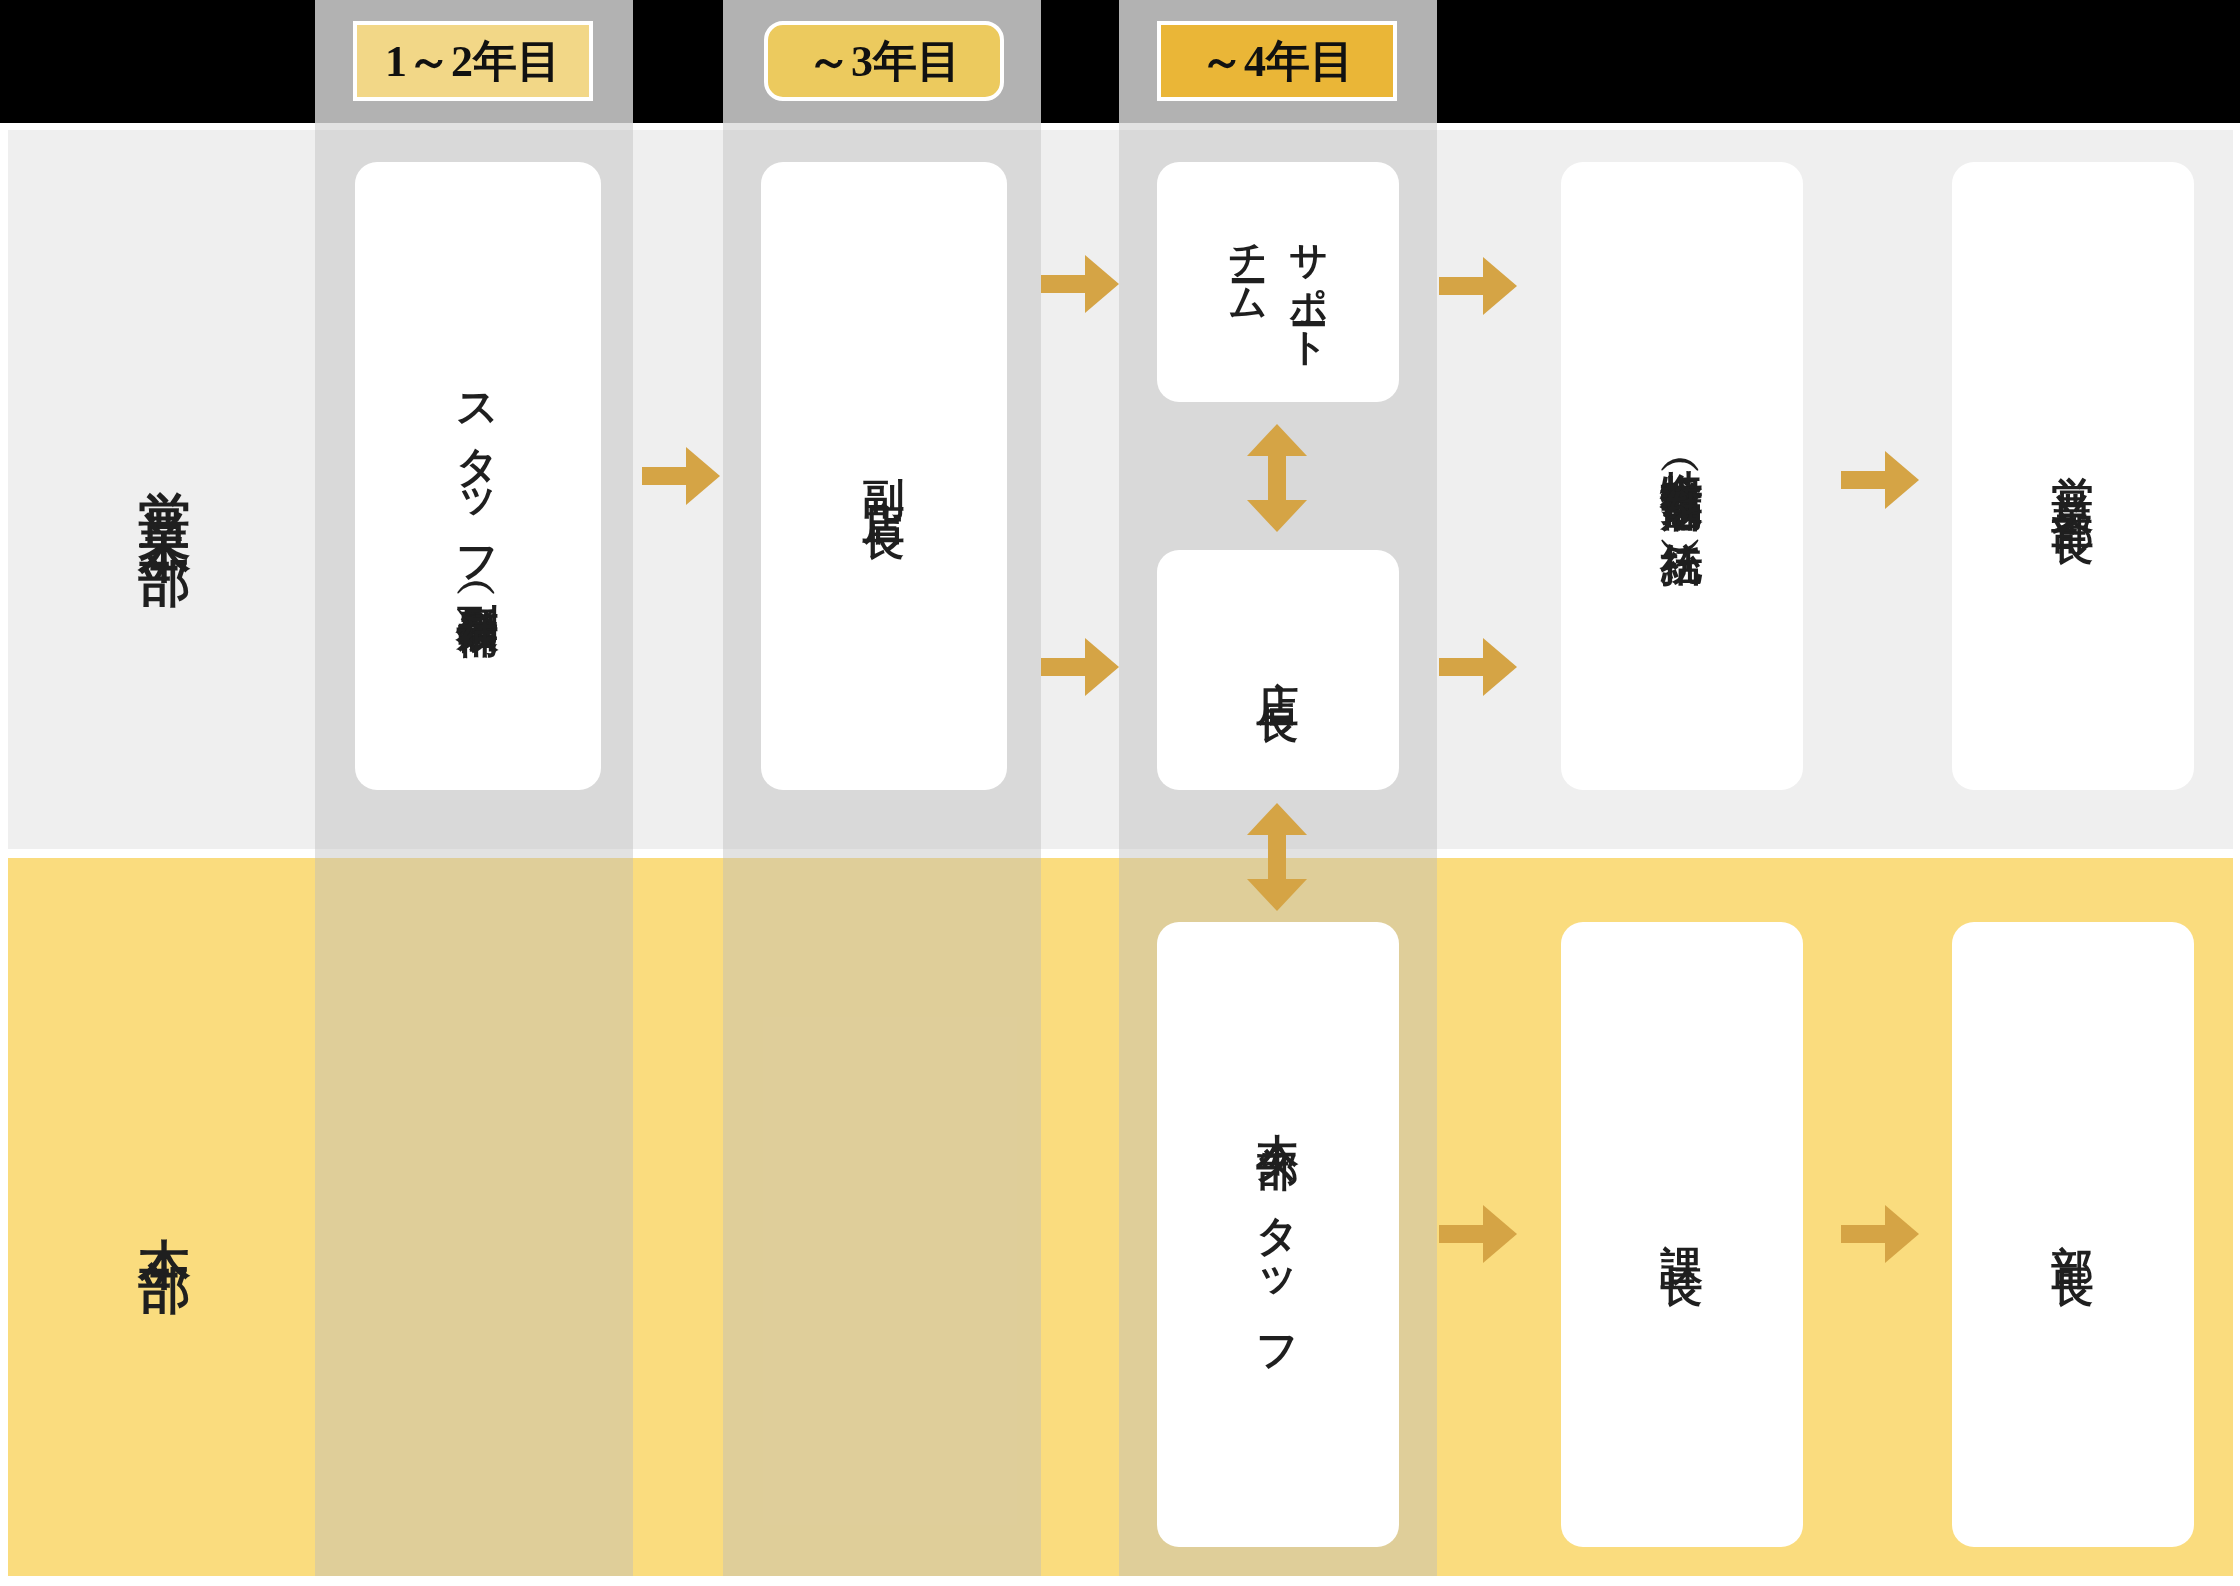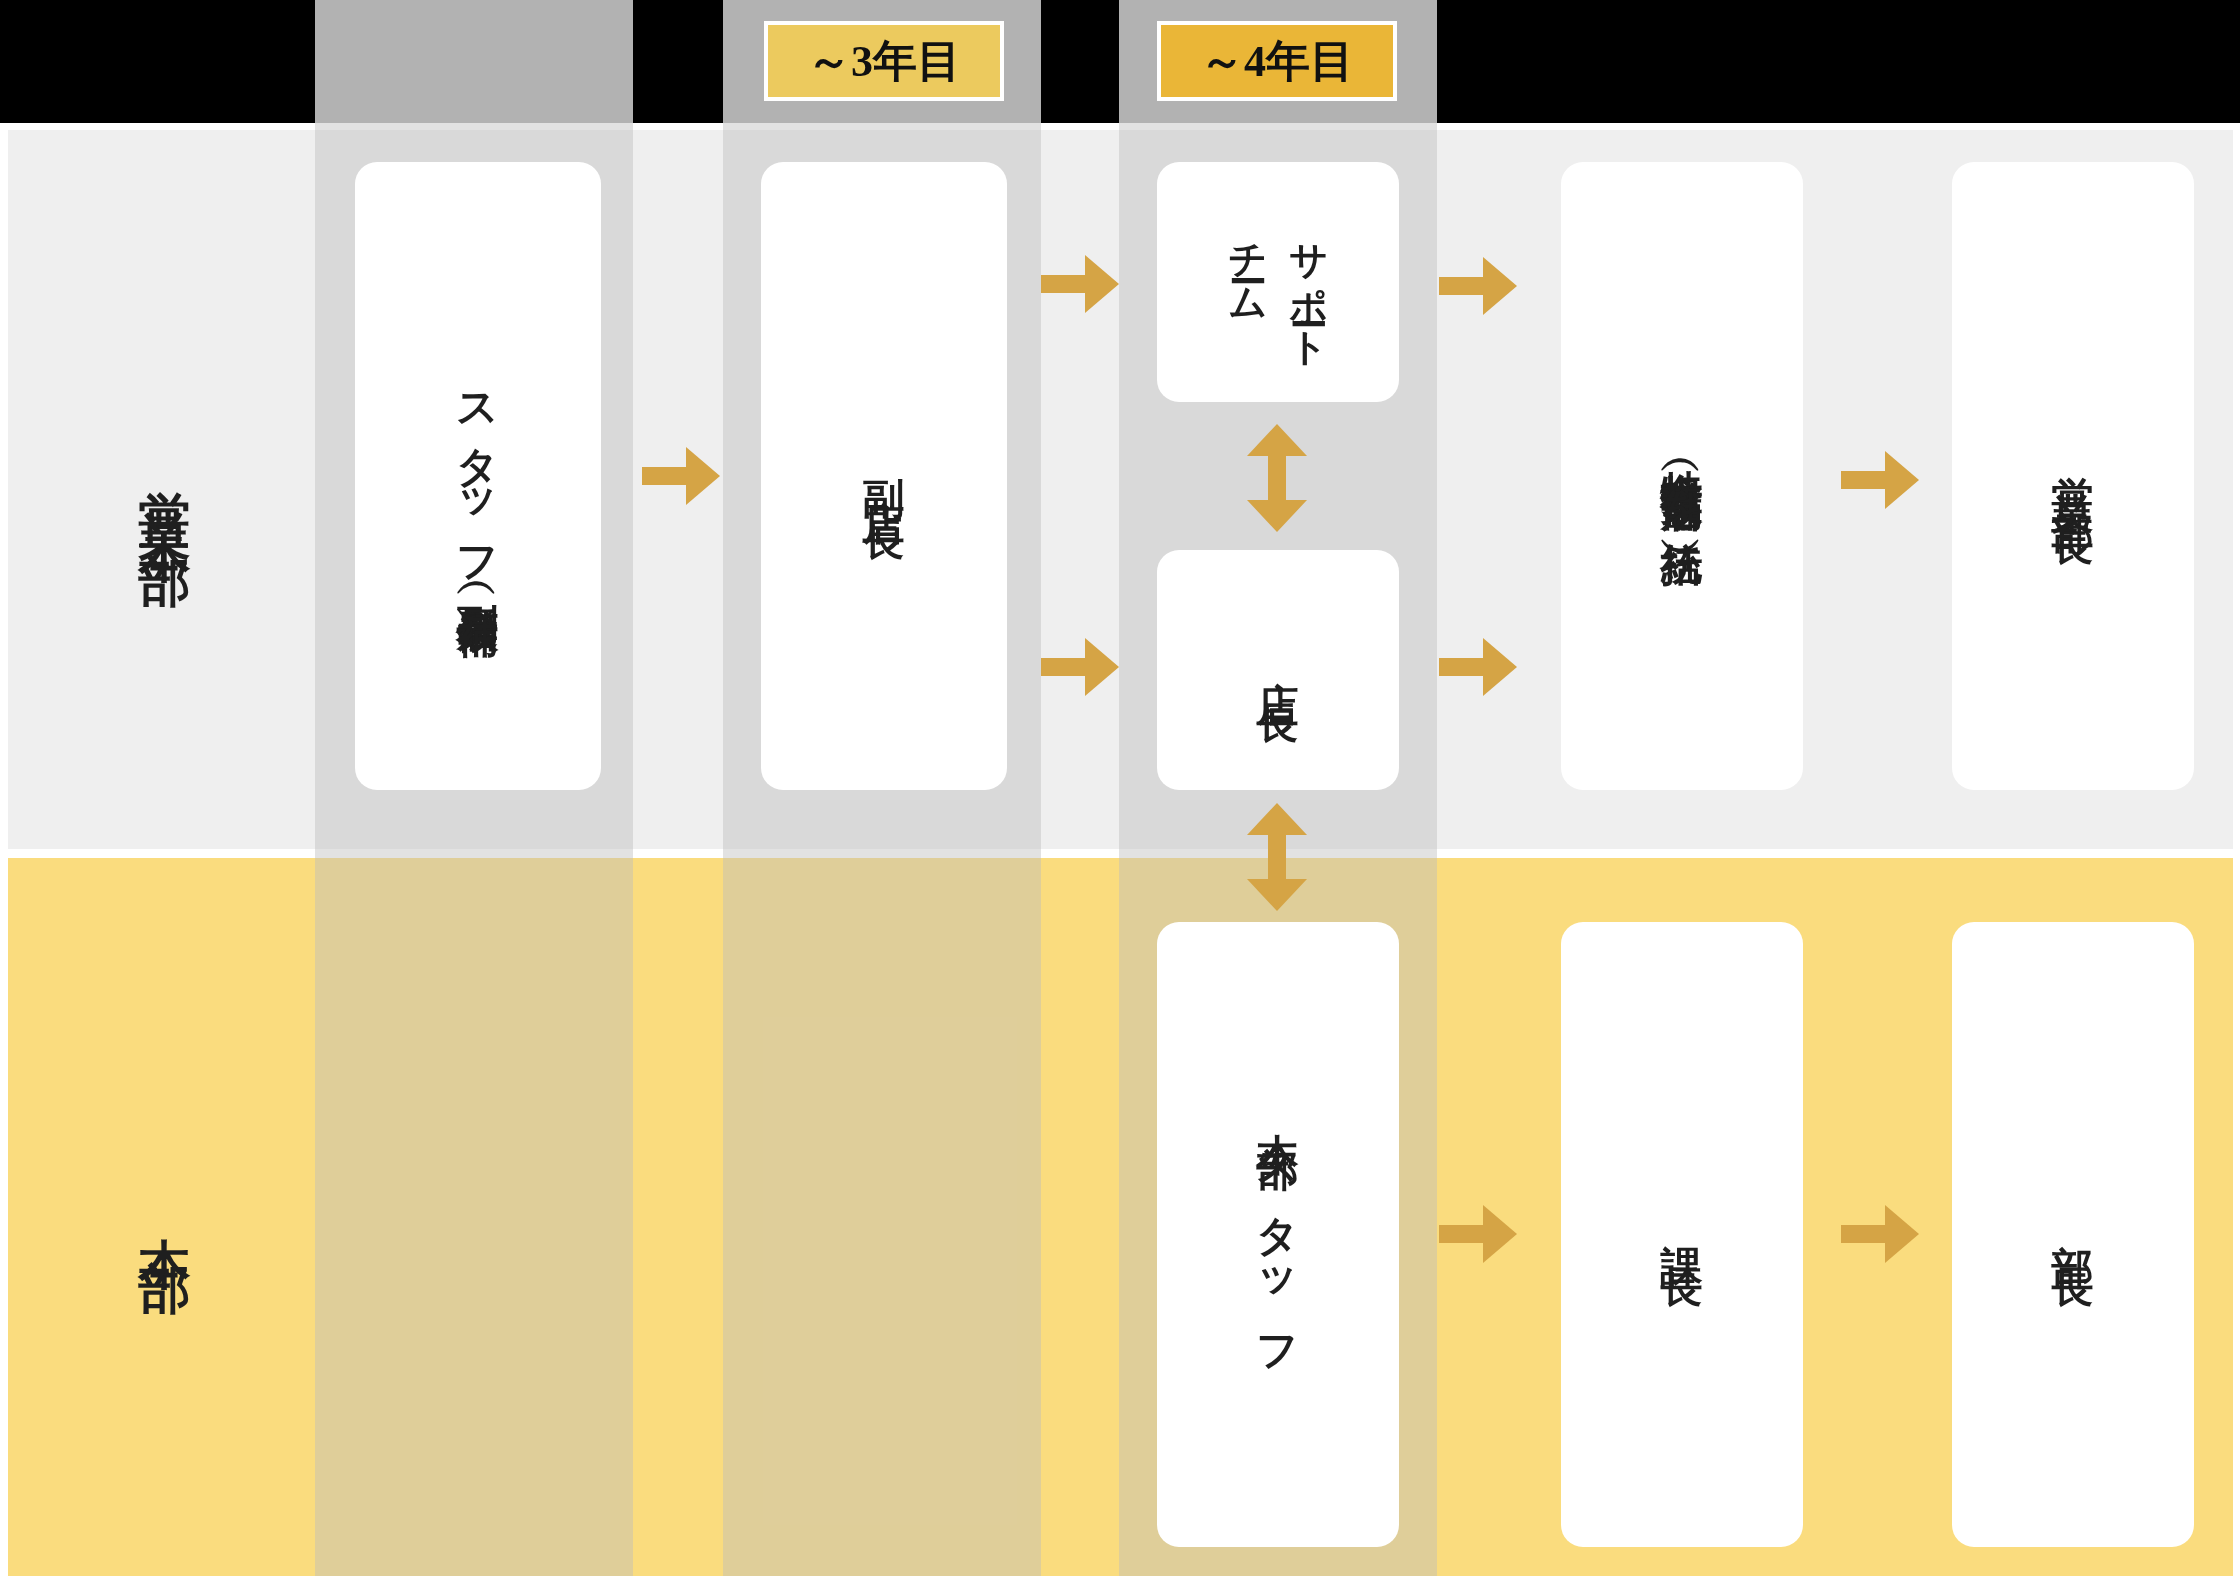--- a/index.html
+++ b/index.html
@@ -69,21 +69,24 @@
   <div class="abs colhead c2" style="background: rgb(178, 178, 178);"></div>
   <div class="abs colhead c3" style="background: rgb(178, 178, 178);"></div>
 
   <div class="abs band sales" style="background: rgb(239, 239, 239);"></div>
   <div class="abs band hq" style="background: rgb(250, 220, 126);"></div>
 
   <div class="abs overlay c1" style="background: rgba(189, 189, 189, 0.44);"></div>
   <div class="abs overlay c2" style="background: rgba(189, 189, 189, 0.44);"></div>
   <div class="abs overlay c3" style="background: rgba(189, 189, 189, 0.44);"></div>
 
-  <div class="abs year y2" style="background: rgb(236, 202, 94);">
+  <div class="abs year y1" style="background: rgb(242, 215, 135);">
+    <span>1～2年目</span>
+  </div>
+  <div class="abs year y2" style="background: rgb(236, 202, 94); border-radius: 19px;">
     <span>～3年目</span>
   </div>
   <div class="abs year y3" style="background: rgb(234, 182, 55);">
     <span>～4年目</span>
   </div>
 
   <div class="abs sidelabel sales">
     <span>営業本部</span>
   </div>
   <div class="abs sidelabel hq">

